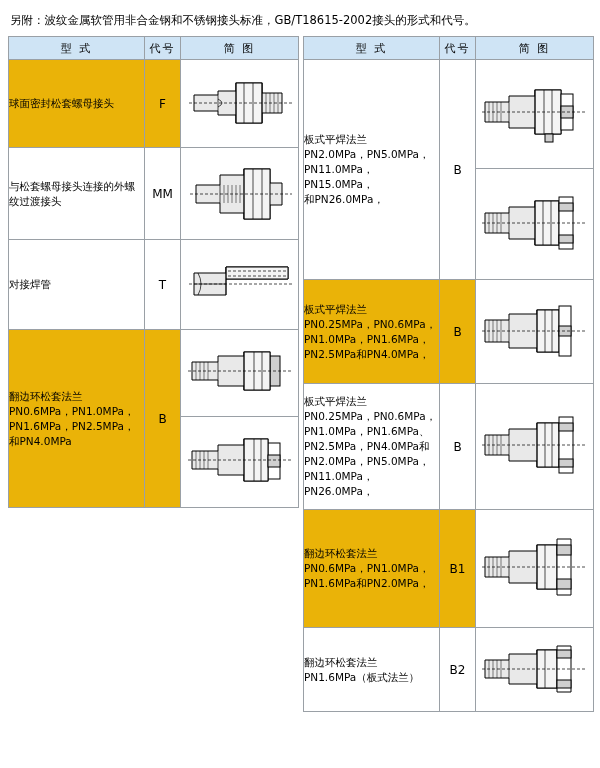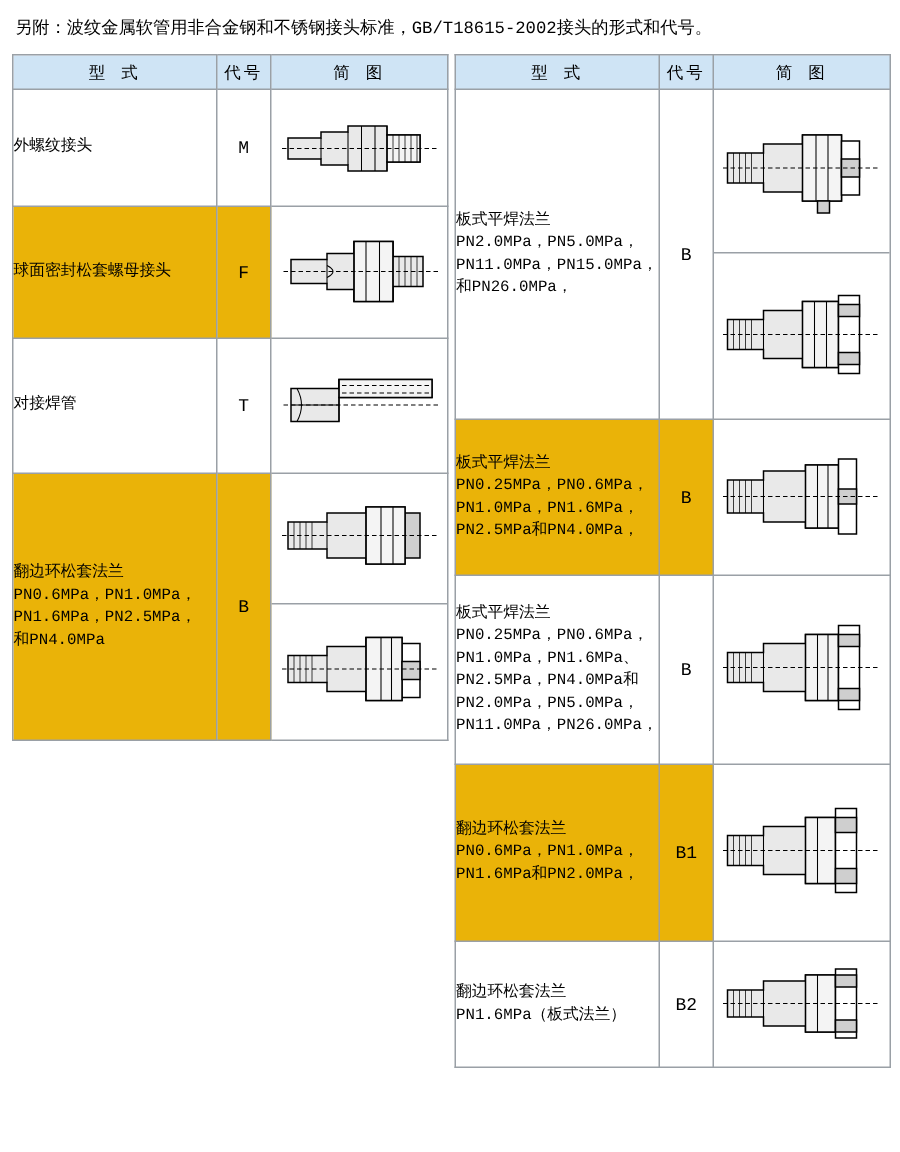--- a/index.html
+++ b/index.html
@@ -12,21 +12,20 @@
     height: 768px;
     font-family: "DejaVu Sans", "Liberation Sans", sans-serif;
     color: #000;
     overflow: hidden;
   }
   .page {
     width: 600px;
     height: 768px;
     box-sizing: border-box;
     padding: 10px 8px 0 8px;
-    font-family: Liberation Mono, monospace;
   }
   .caption {
     font-size: 11.5px;
     line-height: 16px;
     margin: 2px 0 8px 2px;
     white-space: nowrap;
   }
   .tables {
     display: flex;
     gap: 0;
@@ -100,43 +99,20 @@
       </colgroup>
       <thead>
         <tr>
           <th>型    式</th>
           <th>代号</th>
           <th>简    图</th>
         </tr>
       </thead>
       <tbody>
 
-        <tr class="plain" style="height:78px">
-          <td class="type">外螺纹接头</td>
-          <td class="code">M</td>
-          <td class="fig">
-            <svg width="112" height="62" viewBox="0 0 112 62">
-              <path class="gray" d="M8 24 H30 V20 H48 V16 H74 V22 H96 V40 H74 V46 H48 V42 H30 V38 H8 Z"></path>
-              <rect class="lgray" x="74" y="22" width="22" height="18"></rect>
-              <line class="lnt" x1="30" y1="24" x2="30" y2="38"></line>
-              <line class="lnt" x1="48" y1="20" x2="48" y2="42"></line>
-              <line class="lnt" x1="74" y1="16" x2="74" y2="46"></line>
-              <line class="lnt" x1="57" y1="16" x2="57" y2="46"></line>
-              <line class="lnt" x1="66" y1="16" x2="66" y2="46"></line>
-              <g class="hatch">
-                <line x1="78" y1="22" x2="78" y2="40"></line>
-                <line x1="82" y1="22" x2="82" y2="40"></line>
-                <line x1="86" y1="22" x2="86" y2="40"></line>
-                <line x1="90" y1="22" x2="90" y2="40"></line>
-                <line x1="94" y1="22" x2="94" y2="40"></line>
-              </g>
-              <line class="dash" x1="4" y1="31" x2="108" y2="31"></line>
-            </svg>
-          </td>
-        </tr>
 
         <tr class="tint" style="height:88px">
           <td class="type">球面密封松套螺母接头</td>
           <td class="code">F</td>
           <td class="fig">
             <svg width="112" height="70" viewBox="0 0 112 70">
               <path class="gray" d="M10 26 H34 V22 H52 V14 H78 V24 H98 V44 H78 V54 H52 V46 H34 V42 H10 Z"></path>
               <rect class="lgray" x="52" y="14" width="26" height="40"></rect>
               <line class="lnt" x1="34" y1="26" x2="34" y2="42"></line>
               <line class="lnt" x1="52" y1="14" x2="52" y2="54"></line>
@@ -148,20 +124,42 @@
                 <line x1="86" y1="24" x2="86" y2="44"></line>
                 <line x1="90" y1="24" x2="90" y2="44"></line>
                 <line x1="94" y1="24" x2="94" y2="44"></line>
               </g>
               <path class="lnt" d="M34 30 q8 4 0 8"></path>
               <line class="dash" x1="5" y1="34" x2="108" y2="34"></line>
             </svg>
           </td>
         </tr>
 
+        <tr class="plain" style="height:92px">
+          <td class="type">与松套螺母接头连接的外螺纹过渡接头</td>
+          <td class="code">MM</td>
+          <td class="fig">
+            <svg width="112" height="74" viewBox="0 0 112 74">
+              <path class="gray" d="M12 28 H36 V18 H60 V12 H86 V26 H98 V48 H86 V62 H60 V56 H36 V46 H12 Z"></path>
+              <rect class="lgray" x="60" y="12" width="26" height="50"></rect>
+              <line class="lnt" x1="36" y1="28" x2="36" y2="46"></line>
+              <line class="lnt" x1="60" y1="12" x2="60" y2="62"></line>
+              <line class="lnt" x1="69" y1="12" x2="69" y2="62"></line>
+              <line class="lnt" x1="78" y1="12" x2="78" y2="62"></line>
+              <g class="hatch">
+                <line x1="40" y1="28" x2="40" y2="46"></line>
+                <line x1="44" y1="28" x2="44" y2="46"></line>
+                <line x1="48" y1="28" x2="48" y2="46"></line>
+                <line x1="52" y1="28" x2="52" y2="46"></line>
+                <line x1="56" y1="28" x2="56" y2="46"></line>
+              </g>
+              <line class="dash" x1="6" y1="37" x2="108" y2="37"></line>
+            </svg>
+          </td>
+        </tr>
 
 
         <tr class="plain" style="height:90px">
           <td class="type">对接焊管</td>
           <td class="code">T</td>
           <td class="fig">
             <svg width="112" height="72" viewBox="0 0 112 72">
               <path class="gray" d="M10 24 H42 V18 H104 V30 H42 V46 H10 Z"></path>
               <path class="lgray" d="M42 18 H104 V30 H42 Z"></path>
               <line class="lnt" x1="42" y1="18" x2="42" y2="46"></line>

